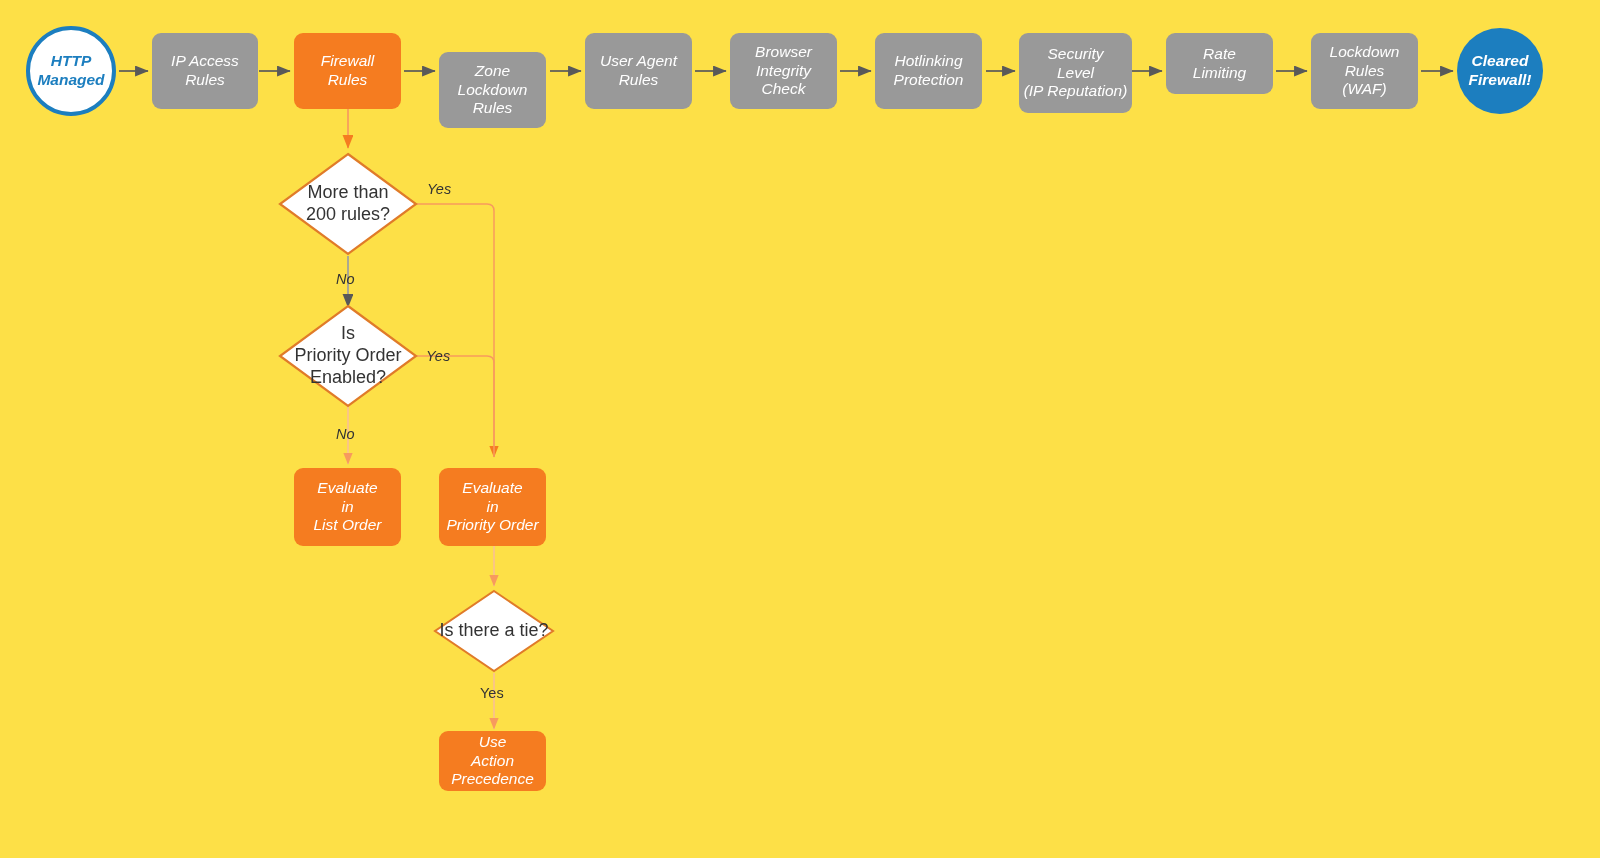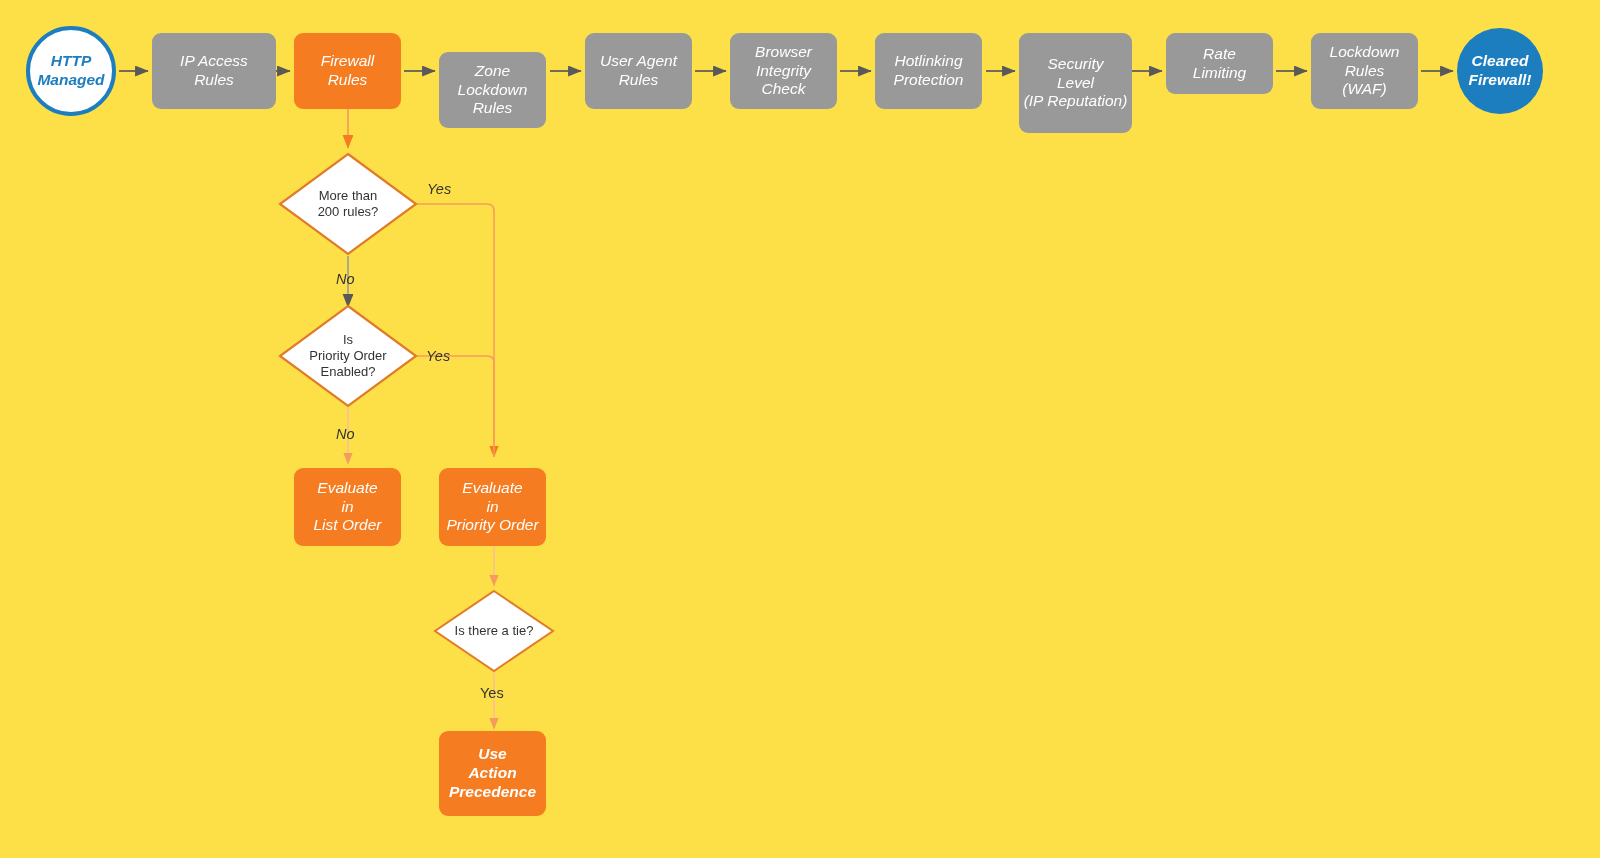--- a/index.html
+++ b/index.html
@@ -54,21 +54,21 @@
     border: 4px solid #1C7EBF;
     color: #1C7EBF;
   }
   .circle-node.filled {
     background: #1C7EBF;
     color: #ffffff;
   }
 
   .diamond-node {
     background: transparent;
-    font-size: 13px;
+    font-size: 18px;
     color: #333333;
   }
   .diamond-node .dlabel {
     position: relative;
     z-index: 2;
     pointer-events: none;
   }
   .diamond-node .dshape {
     position: absolute;
     left: 0; top: 0;
@@ -139,21 +139,21 @@
     <line x1="494" y1="673" x2="494" y2="729" stroke="#F9BE99" stroke-width="1.5" fill="none" marker-end="url(#arrow-orange-light)"></line>
   </svg>
 
   <div class="node circle-node outline" style="left:26px; top:26px; width:90px; height:90px;">
     <div>
       <div>HTTP</div>
       <div>Managed</div>
     </div>
   </div>
 
-  <div class="node proc gray" style="left:152px; top:33px; width:124px; height:76px;">
+  <div class="node proc gray" style="left:152px; top:33px; width:106px; height:76px;">
     <div>
       <div>IP Access</div>
       <div>Rules</div>
     </div>
   </div>
 
   <div class="node proc orange" style="left:294px; top:33px; width:107px; height:76px;">
     <div>
       <div>Firewall</div>
       <div>Rules</div>
@@ -183,21 +183,21 @@
     </div>
   </div>
 
   <div class="node proc gray" style="left:875px; top:33px; width:107px; height:76px;">
     <div>
       <div>Hotlinking</div>
       <div>Protection</div>
     </div>
   </div>
 
-  <div class="node proc gray" style="left:1019px; top:33px; width:113px; height:100px;">
+  <div class="node proc gray" style="left:1019px; top:33px; width:113px; height:80px;">
     <div>
       <div>Security</div>
       <div>Level</div>
       <div>(IP Reputation)</div>
     </div>
   </div>
 
   <div class="node proc gray" style="left:1166px; top:33px; width:107px; height:61px;">
     <div>
       <div>Rate</div>
@@ -259,21 +259,21 @@
   </div>
 
   <div class="node proc orange" style="left:439px; top:468px; width:107px; height:78px;">
     <div>
       <div>Evaluate</div>
       <div>in</div>
       <div>Priority Order</div>
     </div>
   </div>
 
-  <div class="node proc orange" style="left:439px; top:731px; width:107px; height:85px;font-weight:bold;">
+  <div class="node proc orange" style="left:439px; top:731px; width:107px; height:60px;">
     <div>
       <div>Use</div>
       <div>Action</div>
       <div>Precedence</div>
     </div>
   </div>
 
   <div class="edge-label" style="left:427px; top:181px;">Yes</div>
 
   <div class="edge-label" style="left:336px; top:271px;">No</div>

